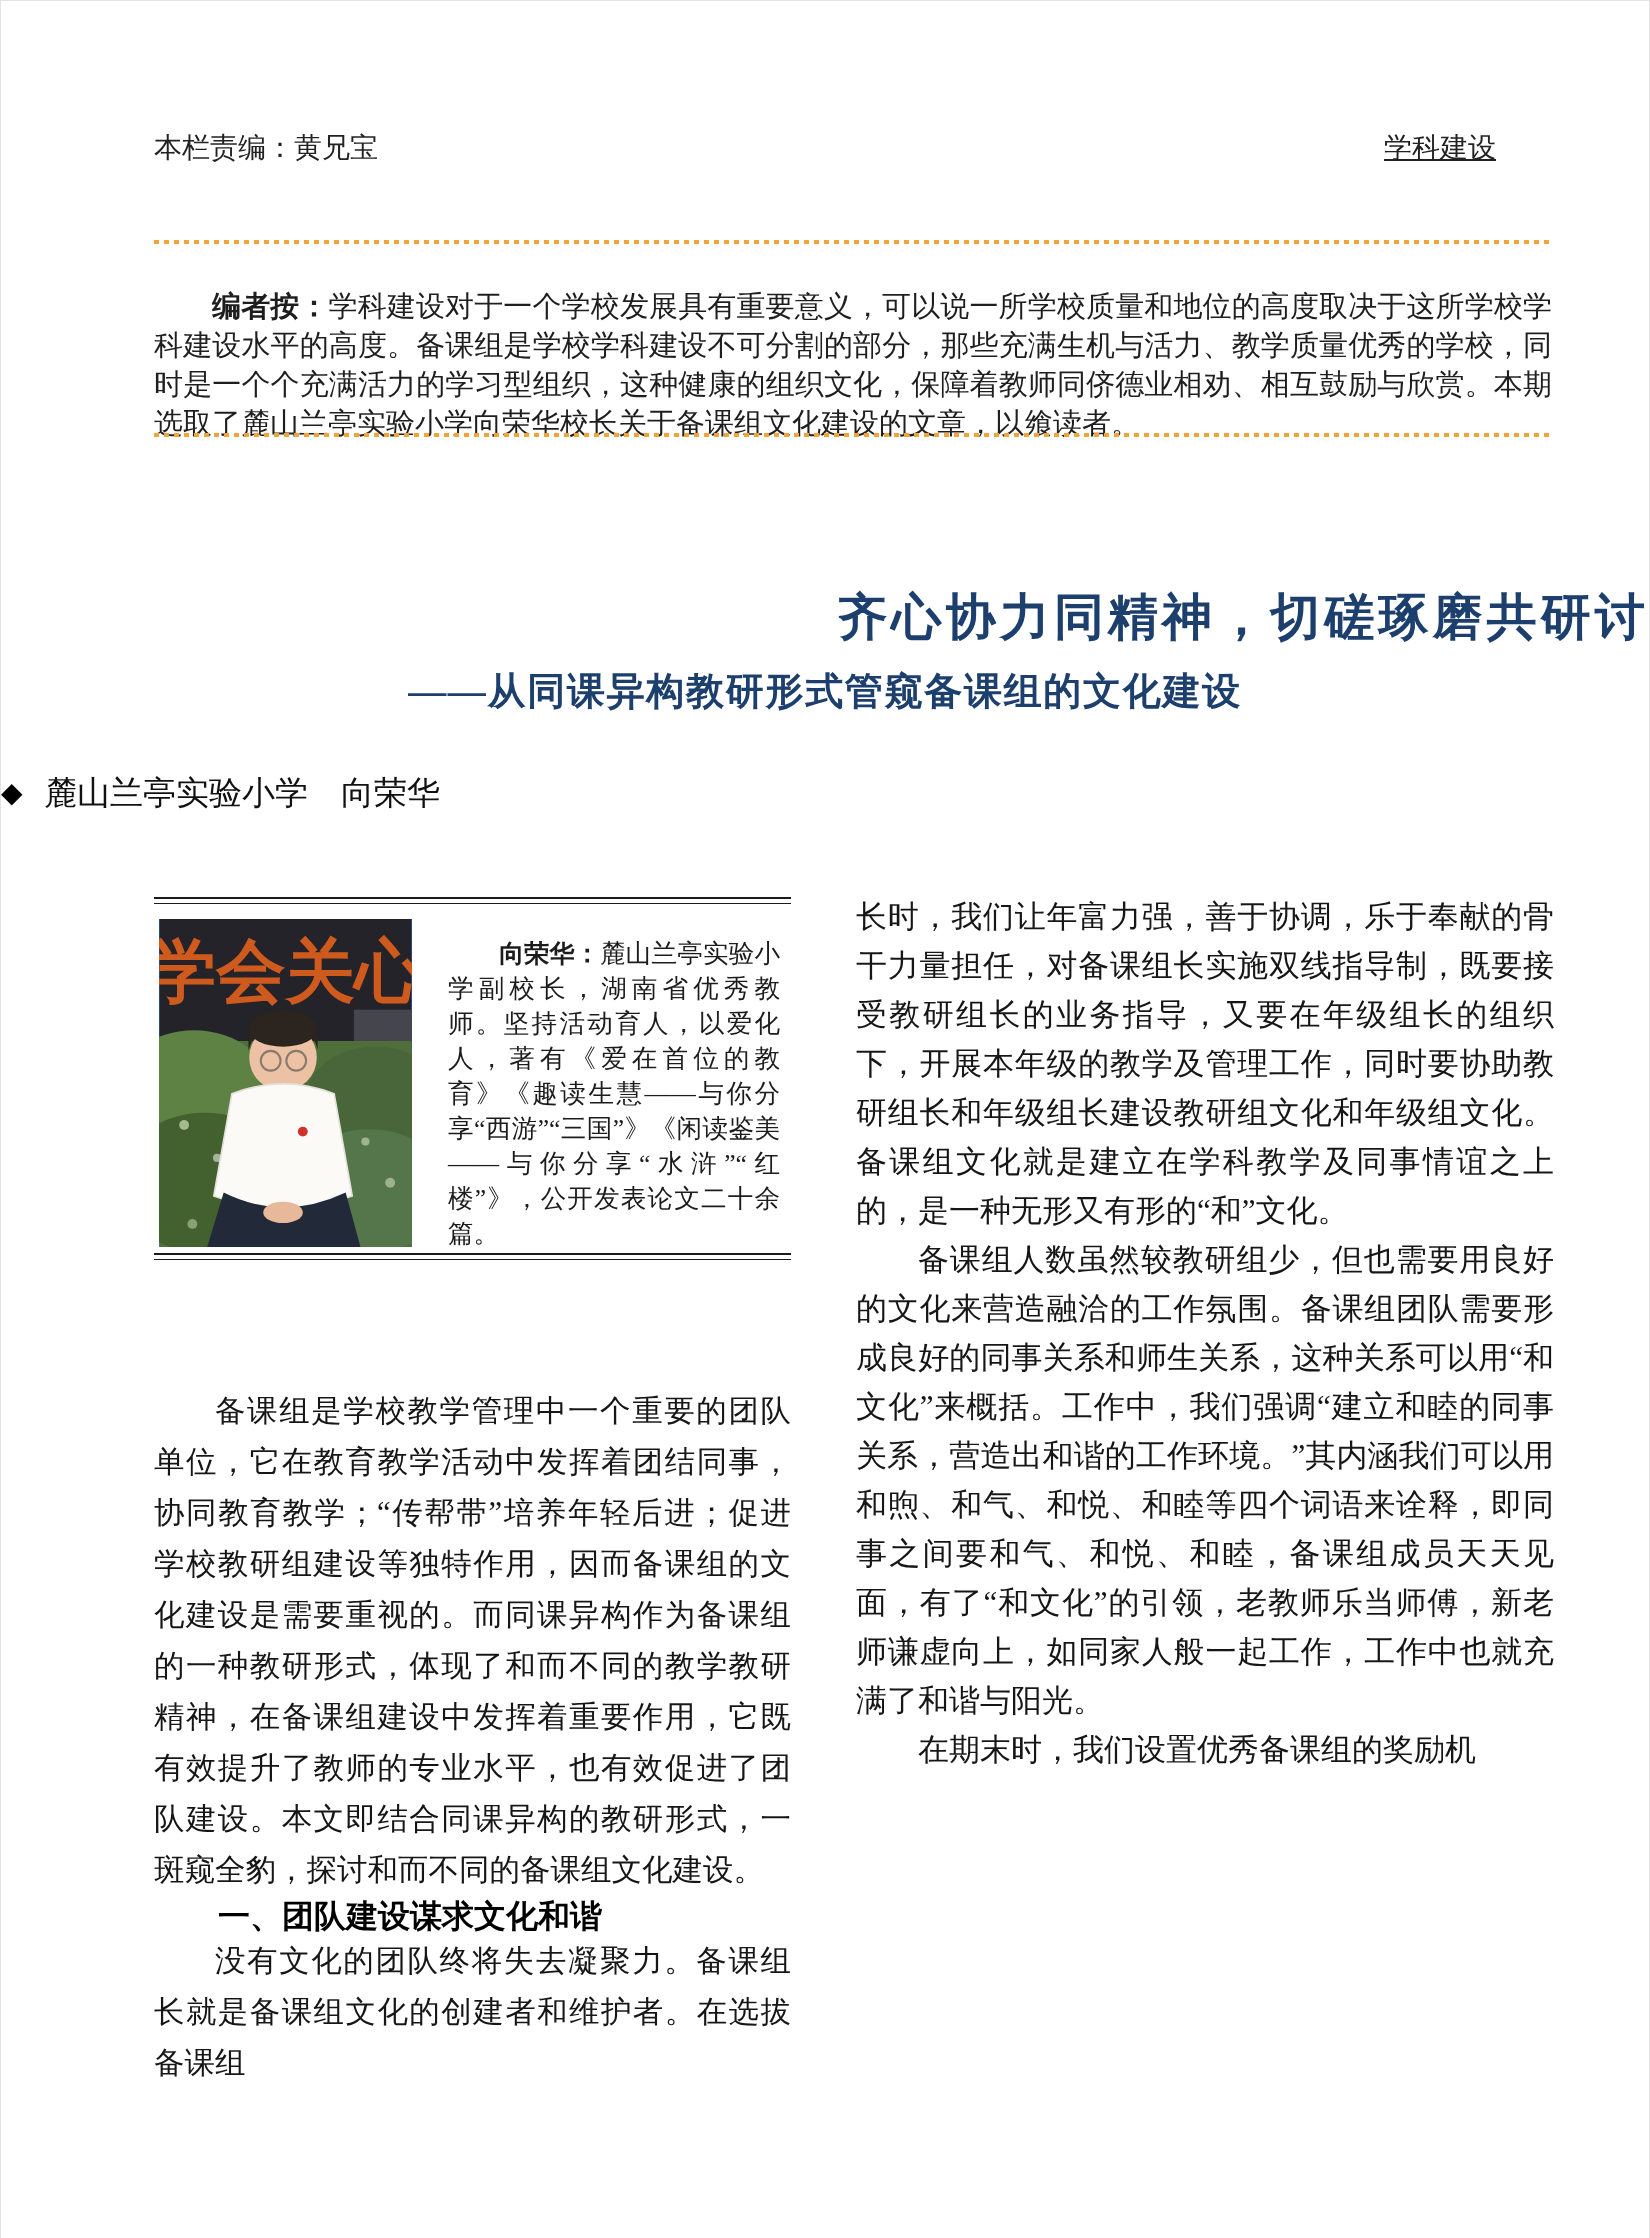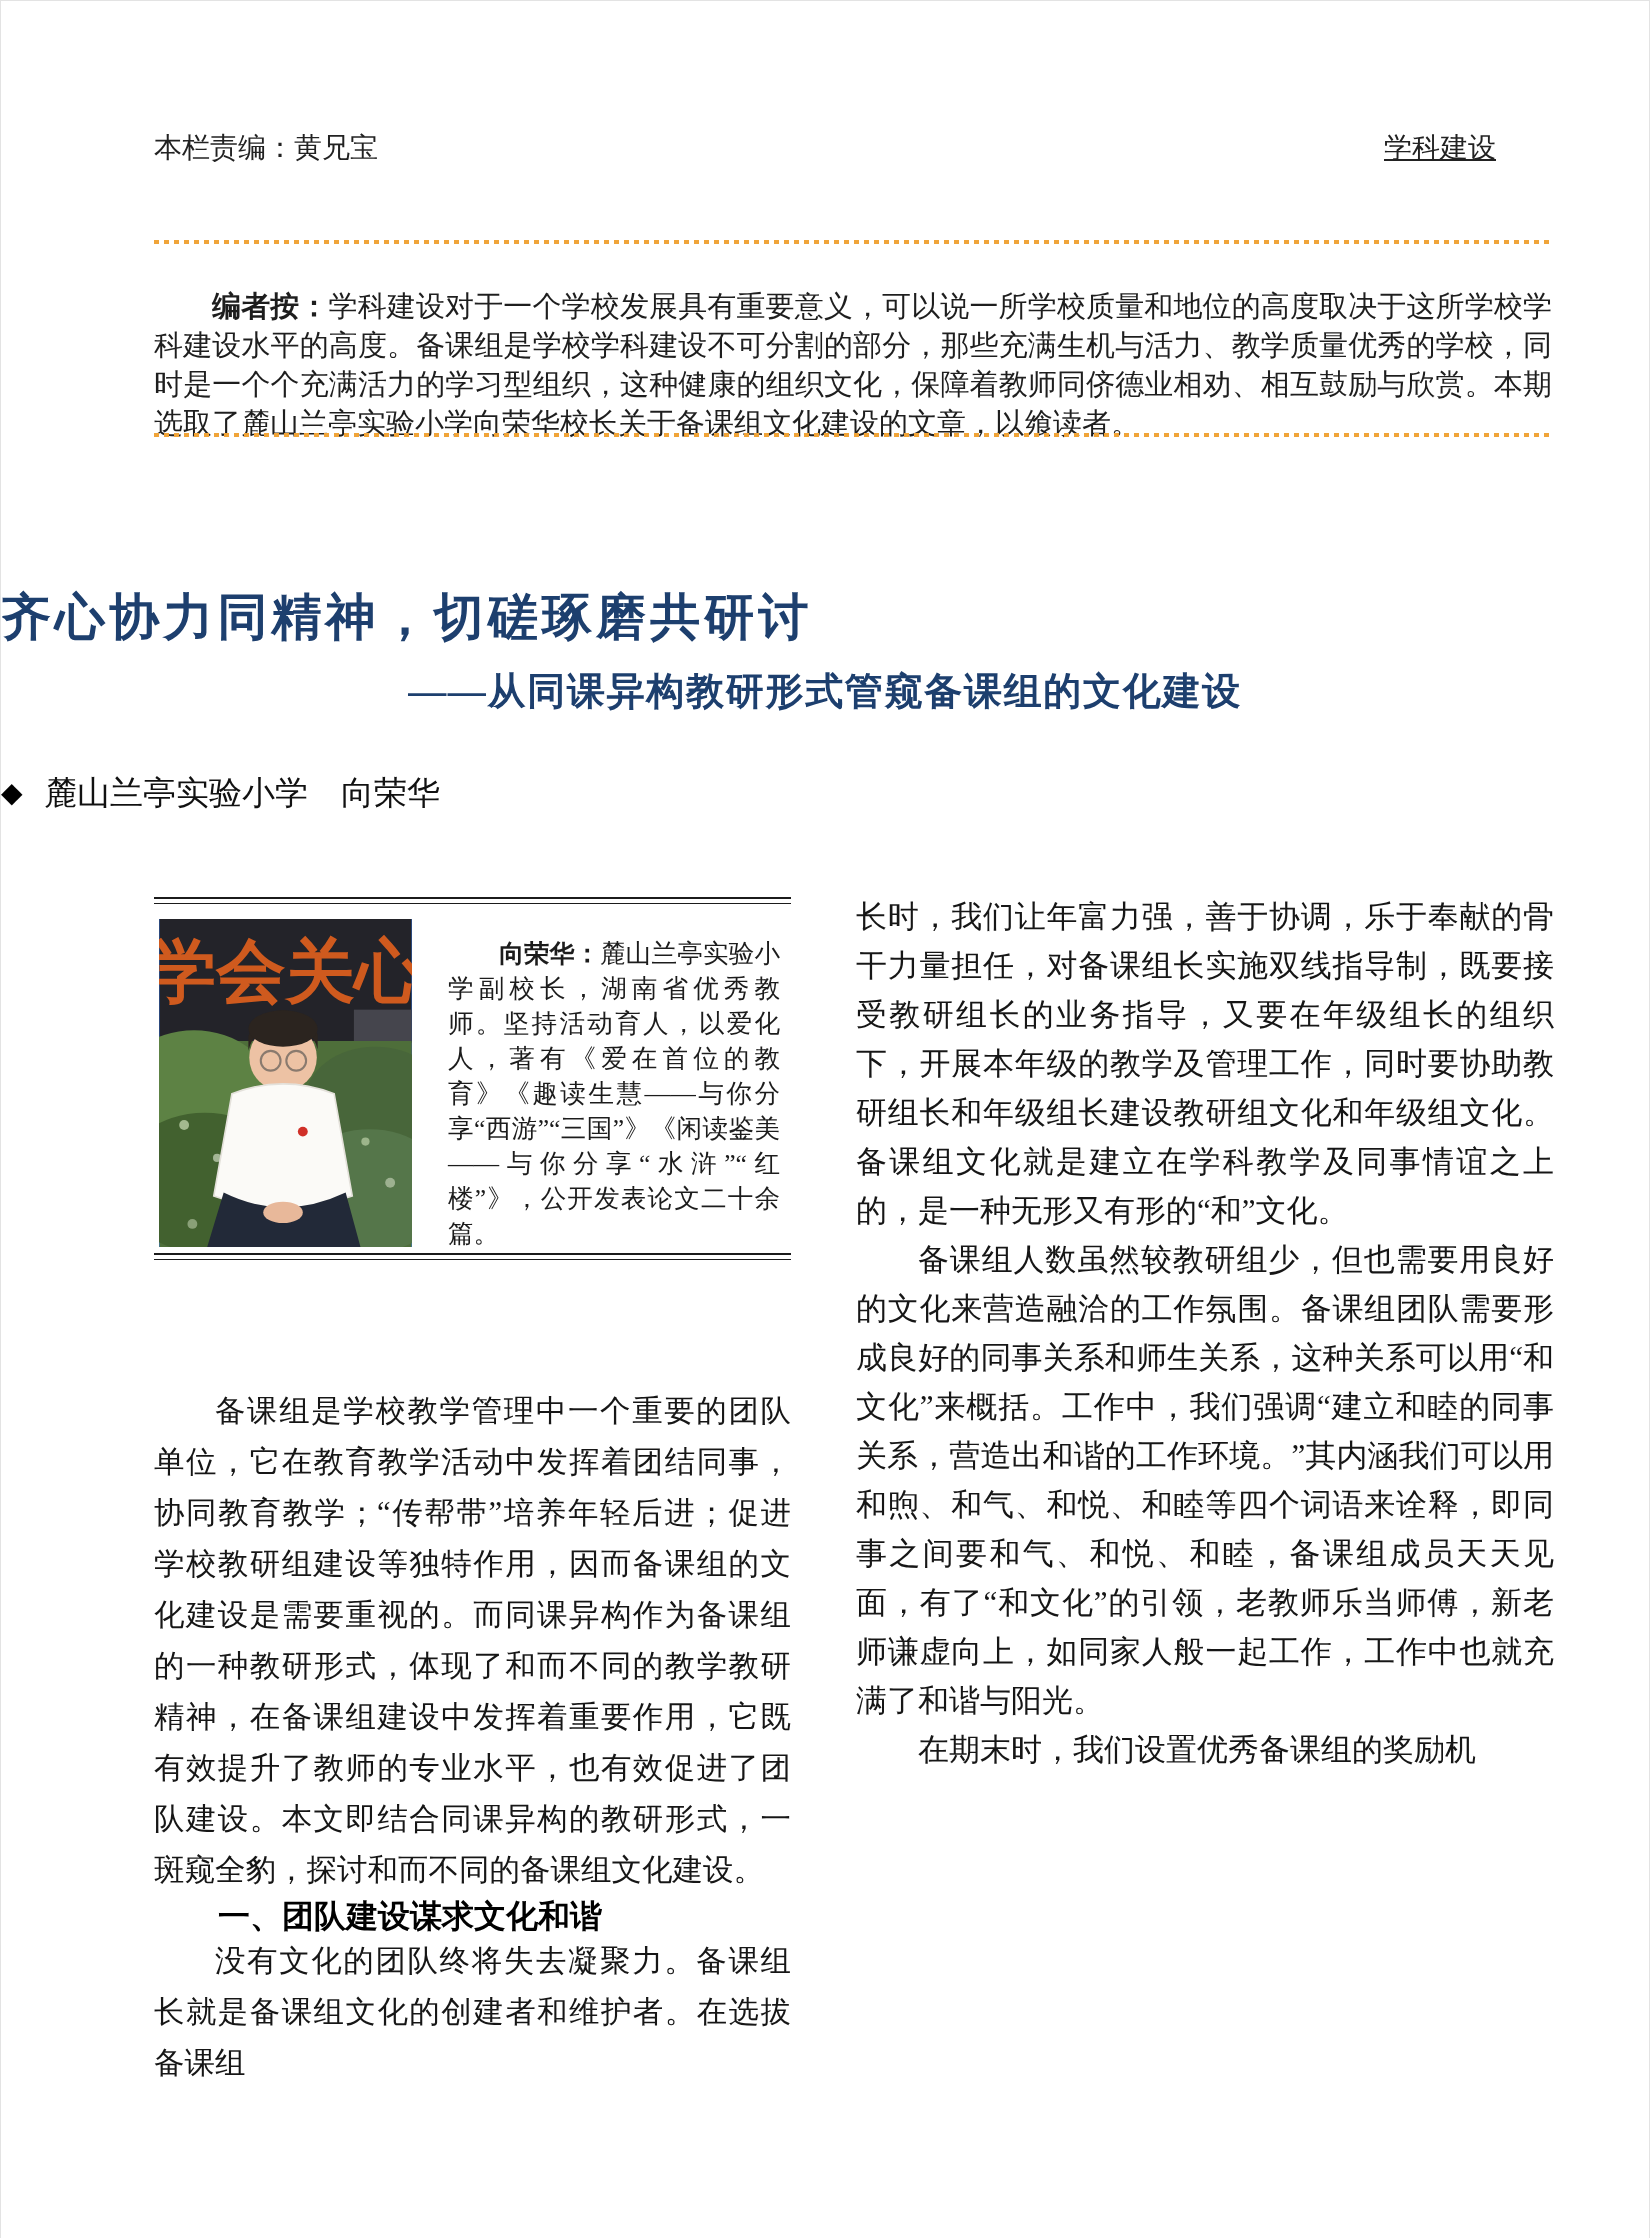--- a/index.html
+++ b/index.html
@@ -20,21 +20,21 @@
   
   .dotline{position:absolute;left:153px;width:1398px;height:4.1px;
     background:repeating-linear-gradient(90deg,#f0a439 0 5px,transparent 5px 10px);}
   .dot1{top:239px;}
   .dot2{top:432px;}
   
   .editor-note{position:absolute;left:153px;top:257px;width:1398px;
     font:29px/39px "Liberation Serif",serif;text-align:justify;text-indent:2em;color:#1e1e1e;}
   .editor-note b{font-weight:bold;}
   
-  .title-main{position:absolute;left:0;top:583px;width:100%;text-align:left;
+  .title-main{position:absolute;left:0;top:583px;width:100%;text-align:right;
     font-family:"Liberation Serif",serif;font-weight:bold;font-size:50px;letter-spacing:4.1px;color:#1d3f6e;}
   .title-sub{position:absolute;left:0;top:665px;width:100%;text-align:center;
     font-family:"Liberation Serif",serif;font-weight:bold;font-size:38px;letter-spacing:1.7px;color:#1d3f6e;}
   .author-line{position:absolute;left:0;top:772px;width:100%;text-align:left;
     font:33px/40px "Liberation Serif",serif;color:#111;}
   .author-line .diamond{font-size:28px;margin-right:21.5px;position:relative;top:-2.5px;color:#000;}
   
   .bio-box{position:absolute;left:153px;top:896px;width:637px;height:363px;}
   .dline{position:absolute;left:0;width:100%;height:7.4px;
     border-top:2.5px solid #1b1b1b;border-bottom:1.7px solid #1b1b1b;box-sizing:border-box;}

